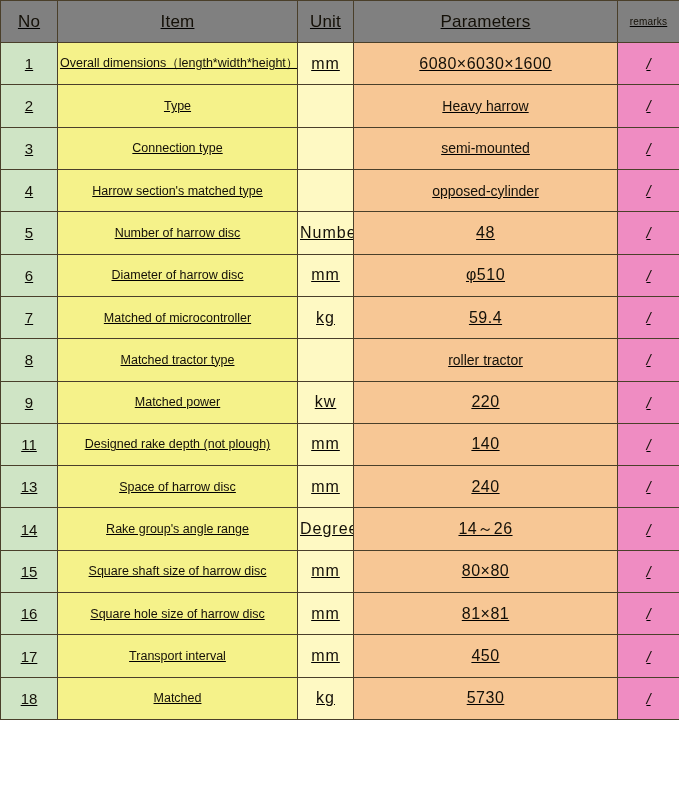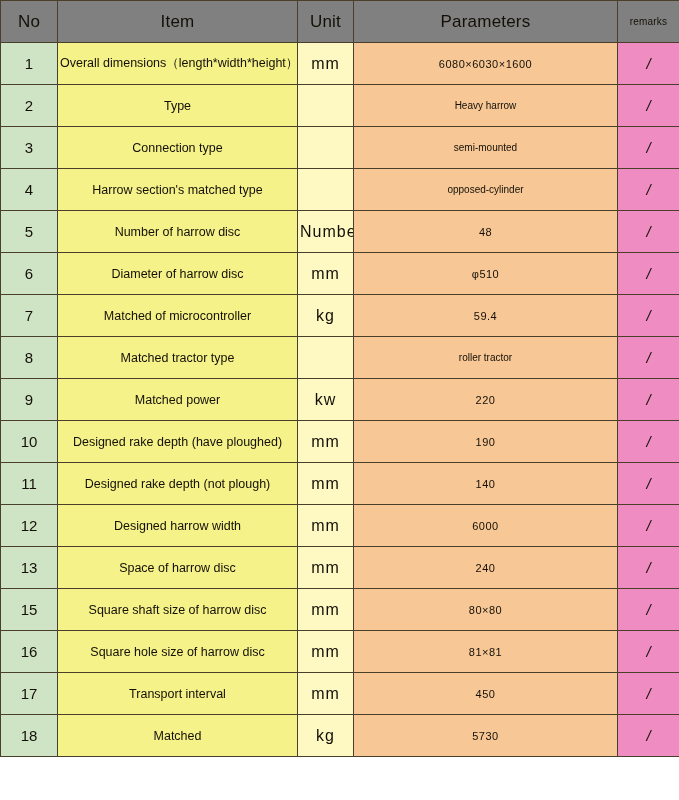--- a/index.html
+++ b/index.html
@@ -11,20 +11,21 @@
     width: 679px;
     height: 800px;
     overflow: hidden;
     font-family: "Liberation Sans", sans-serif;
   }
   #spec-table {
     width: 679px;
     height: 720px;
     border-collapse: collapse;
     table-layout: fixed;
+    text-decoration: underline;
   }
   #spec-table td, #spec-table th {
     border: 1px solid #4a3f2a;
     text-align: center;
     vertical-align: middle;
     padding: 0 2px;
     color: #141008;
     font-weight: normal;
     overflow: hidden;
     white-space: nowrap;
@@ -57,25 +58,25 @@
     background: #f5f28a;
     font-size: 12.5px;
   }
   td.c-unit {
     background: #fef9c3;
     font-size: 16px;
     letter-spacing: 1px;
   }
   td.c-param {
     background: #f7c795;
-    font-size: 11px;
+    font-size: 16px;
     letter-spacing: 0.5px;
   }
   td.c-param.small {
-    font-size: 10px;
+    font-size: 14px;
     letter-spacing: 0;
   }
   td.c-remarks {
     background: #ef8cc2;
     font-size: 15px;
     font-style: italic;
   }
 </style>
 </head>
 <body>
@@ -155,45 +156,38 @@
         <td class="c-remarks">/</td>
       </tr>
       <tr>
         <td class="c-no">9</td>
         <td class="c-item">Matched power</td>
         <td class="c-unit">kw</td>
         <td class="c-param">220</td>
         <td class="c-remarks">/</td>
       </tr>
       <tr>
-        <td class="c-no">10</td>
-        <td class="c-item">Designed rake depth (have ploughed)</td>
-        <td class="c-unit">mm</td>
-        <td class="c-param">190</td>
-        <td class="c-remarks">/</td>
-      </tr>
-      <tr>
         <td class="c-no">11</td>
         <td class="c-item">Designed rake depth (not plough)</td>
         <td class="c-unit">mm</td>
         <td class="c-param">140</td>
         <td class="c-remarks">/</td>
       </tr>
       <tr>
-        <td class="c-no">12</td>
-        <td class="c-item">Designed harrow width</td>
-        <td class="c-unit">mm</td>
-        <td class="c-param">6000</td>
-        <td class="c-remarks">/</td>
-      </tr>
-      <tr>
         <td class="c-no">13</td>
         <td class="c-item">Space of harrow disc</td>
         <td class="c-unit">mm</td>
         <td class="c-param">240</td>
+        <td class="c-remarks">/</td>
+      </tr>
+      <tr>
+        <td class="c-no">14</td>
+        <td class="c-item">Rake group's angle range</td>
+        <td class="c-unit">Degree</td>
+        <td class="c-param">14～26</td>
         <td class="c-remarks">/</td>
       </tr>
       <tr>
         <td class="c-no">15</td>
         <td class="c-item">Square shaft size of harrow disc</td>
         <td class="c-unit">mm</td>
         <td class="c-param">80×80</td>
         <td class="c-remarks">/</td>
       </tr>
       <tr>

